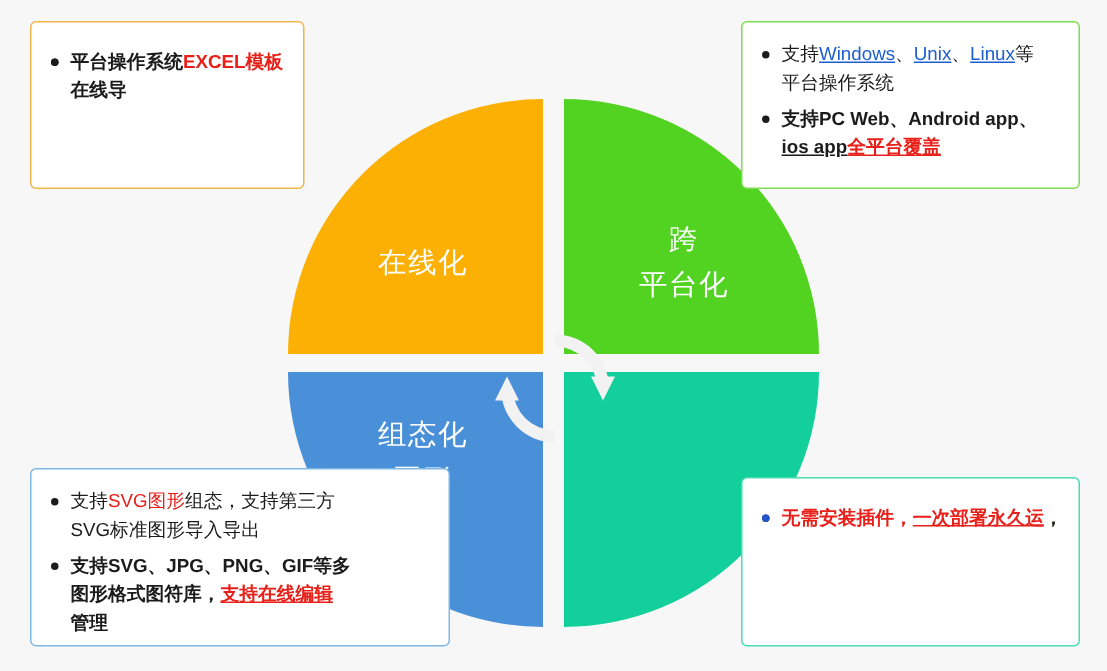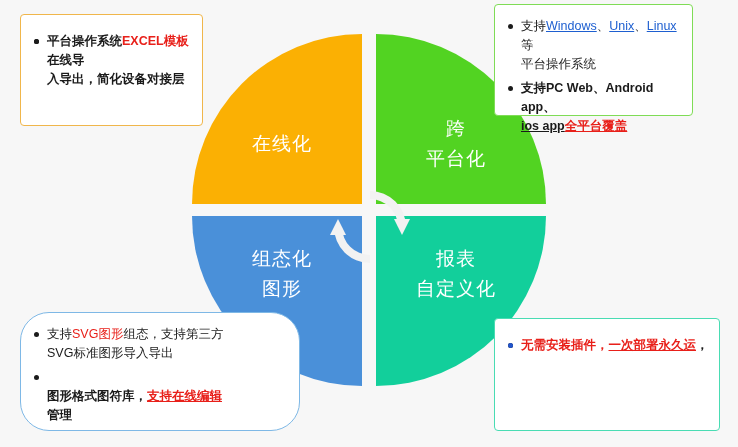--- a/index.html
+++ b/index.html
@@ -16,21 +16,21 @@
   .stage {
     position: relative;
     width: 738px;
     height: 447px;
   }
 
   
   .pie-wrap {
     position: absolute;
     left: 192px;
-    top: 4px;
+    top: 36px;
     width: 354px;
     height: 410px;
   }
   .quad {
     position: absolute;
     width: 170px;
     height: 170px;
     overflow: hidden;
     box-sizing: border-box;
   }
@@ -99,22 +99,22 @@
     left: -13px;
     top: 7px;
     width: 5px;
     height: 5px;
     border-radius: 50%;
     background: #1b1b1b;
   }
   .box li.blue-dot .dot { background: #2255cc; }
 
   .tl-box { left: 20px;  top: 14px;  width: 183px; height: 112px; border-color: #f0b64b; }
-  .tr-box { left: 494px; top: 4px;  width: 199px; height: 112px; border-color: #7fdc56; }
-  .bl-box { left: 20px;  top: 312px; width: 280px; height: 119px; border-color: #7eb8e6; border-radius: 29px; }
+  .tr-box { left: 494px; top: 14px;  width: 226px; height: 112px; border-color: #7fdc56; }
+  .bl-box { left: 20px;  top: 312px; width: 280px; height: 119px; border-color: #7eb8e6; }
   .br-box { left: 494px; top: 318px; width: 226px; height: 113px; border-color: #49dcb3; }
 
   .red     { color: #e8201a; }
   .red-u   { color: #e8201a; text-decoration: underline; }
   .blue-u  { color: #1e5fd0; text-decoration: underline; }
   .u       { text-decoration: underline; }
 </style>
 </head>
 <body>
 
@@ -139,53 +139,49 @@
       <div>在线化</div>
     </div>
     <div class="quad-label lbl-tr">
       <div>跨</div>
       <div>平台化</div>
     </div>
     <div class="quad-label lbl-bl">
       <div>组态化</div>
       <div>图形</div>
     </div>
-    <div class="quad-label lbl-br">
-      <div>报表</div>
-      <div>自定义化</div>
-    </div>
 
     <div class="arrows">
       <svg width="92" height="92" viewBox="0 0 92 92">
         <path d="M 46 10 A 36 36 0 0 1 82 46 L 74 46 A 28 28 0 0 0 46 18 Z" fill="#f2f2f2"></path>
         <path d="M 86 38 L 78 54 L 70 38 Z" fill="#f2f2f2"></path>
         <path d="M 46 82 A 36 36 0 0 1 10 46 L 18 46 A 28 28 0 0 0 46 74 Z" fill="#f2f2f2"></path>
         <path d="M 6 54 L 14 38 L 22 54 Z" fill="#f2f2f2"></path>
       </svg>
     </div>
   </div>
 
   <div class="box tl-box">
     <ul>
       <li><span class="dot"></span></li>
-      <li><span class="dot"></span><span><span>平台操作系统</span><span class="red">EXCEL模板</span><span>在线导</span><br><span>入导出，简化设备对接层</span></span></li>
+      <li><span class="dot"></span><span><span>平台操作系统</span><span class="red">EXCEL模板</span><span>在线导</span><br></span></li>
     </ul>
   </div>
 
   <div class="box tr-box">
     <ul>
       <li><span class="dot"></span><span><span>支持</span><span class="blue-u">Windows</span><span>、</span><span class="blue-u">Unix</span><span>、</span><span class="blue-u">Linux</span><span>等</span><br><span>平台操作系统</span></span></li>
       <li><span class="dot"></span><span><span>支持PC Web、Android app、</span><br><span class="u">ios app</span><span class="red-u">全平台覆盖</span></span></li>
     </ul>
   </div>
 
   <div class="box bl-box">
     <ul>
       <li><span class="dot"></span><span><span>支持</span><span class="red">SVG图形</span><span>组态，支持第三方</span><br><span>SVG标准图形导入导出</span></span></li>
-      <li><span class="dot"></span><span><br><span>图形格式图符库，</span><span class="red-u">支持在线编辑</span><br><span>管理</span></span></li>
+      <li><span class="dot"></span><span><span>支持SVG、JPG、PNG、GIF等多</span><br><span>图形格式图符库，</span><span class="red-u">支持在线编辑</span><br><span>管理</span></span></li>
     </ul>
   </div>
 
   <div class="box br-box">
     <ul>
       <li><span class="dot"></span></li>
       <li class="blue-dot"><span class="dot"></span><span><span class="red">无需安装插件，</span><span class="red-u">一次部署永久运</span><span>，</span><br></span></li>
     </ul>
   </div>
 

